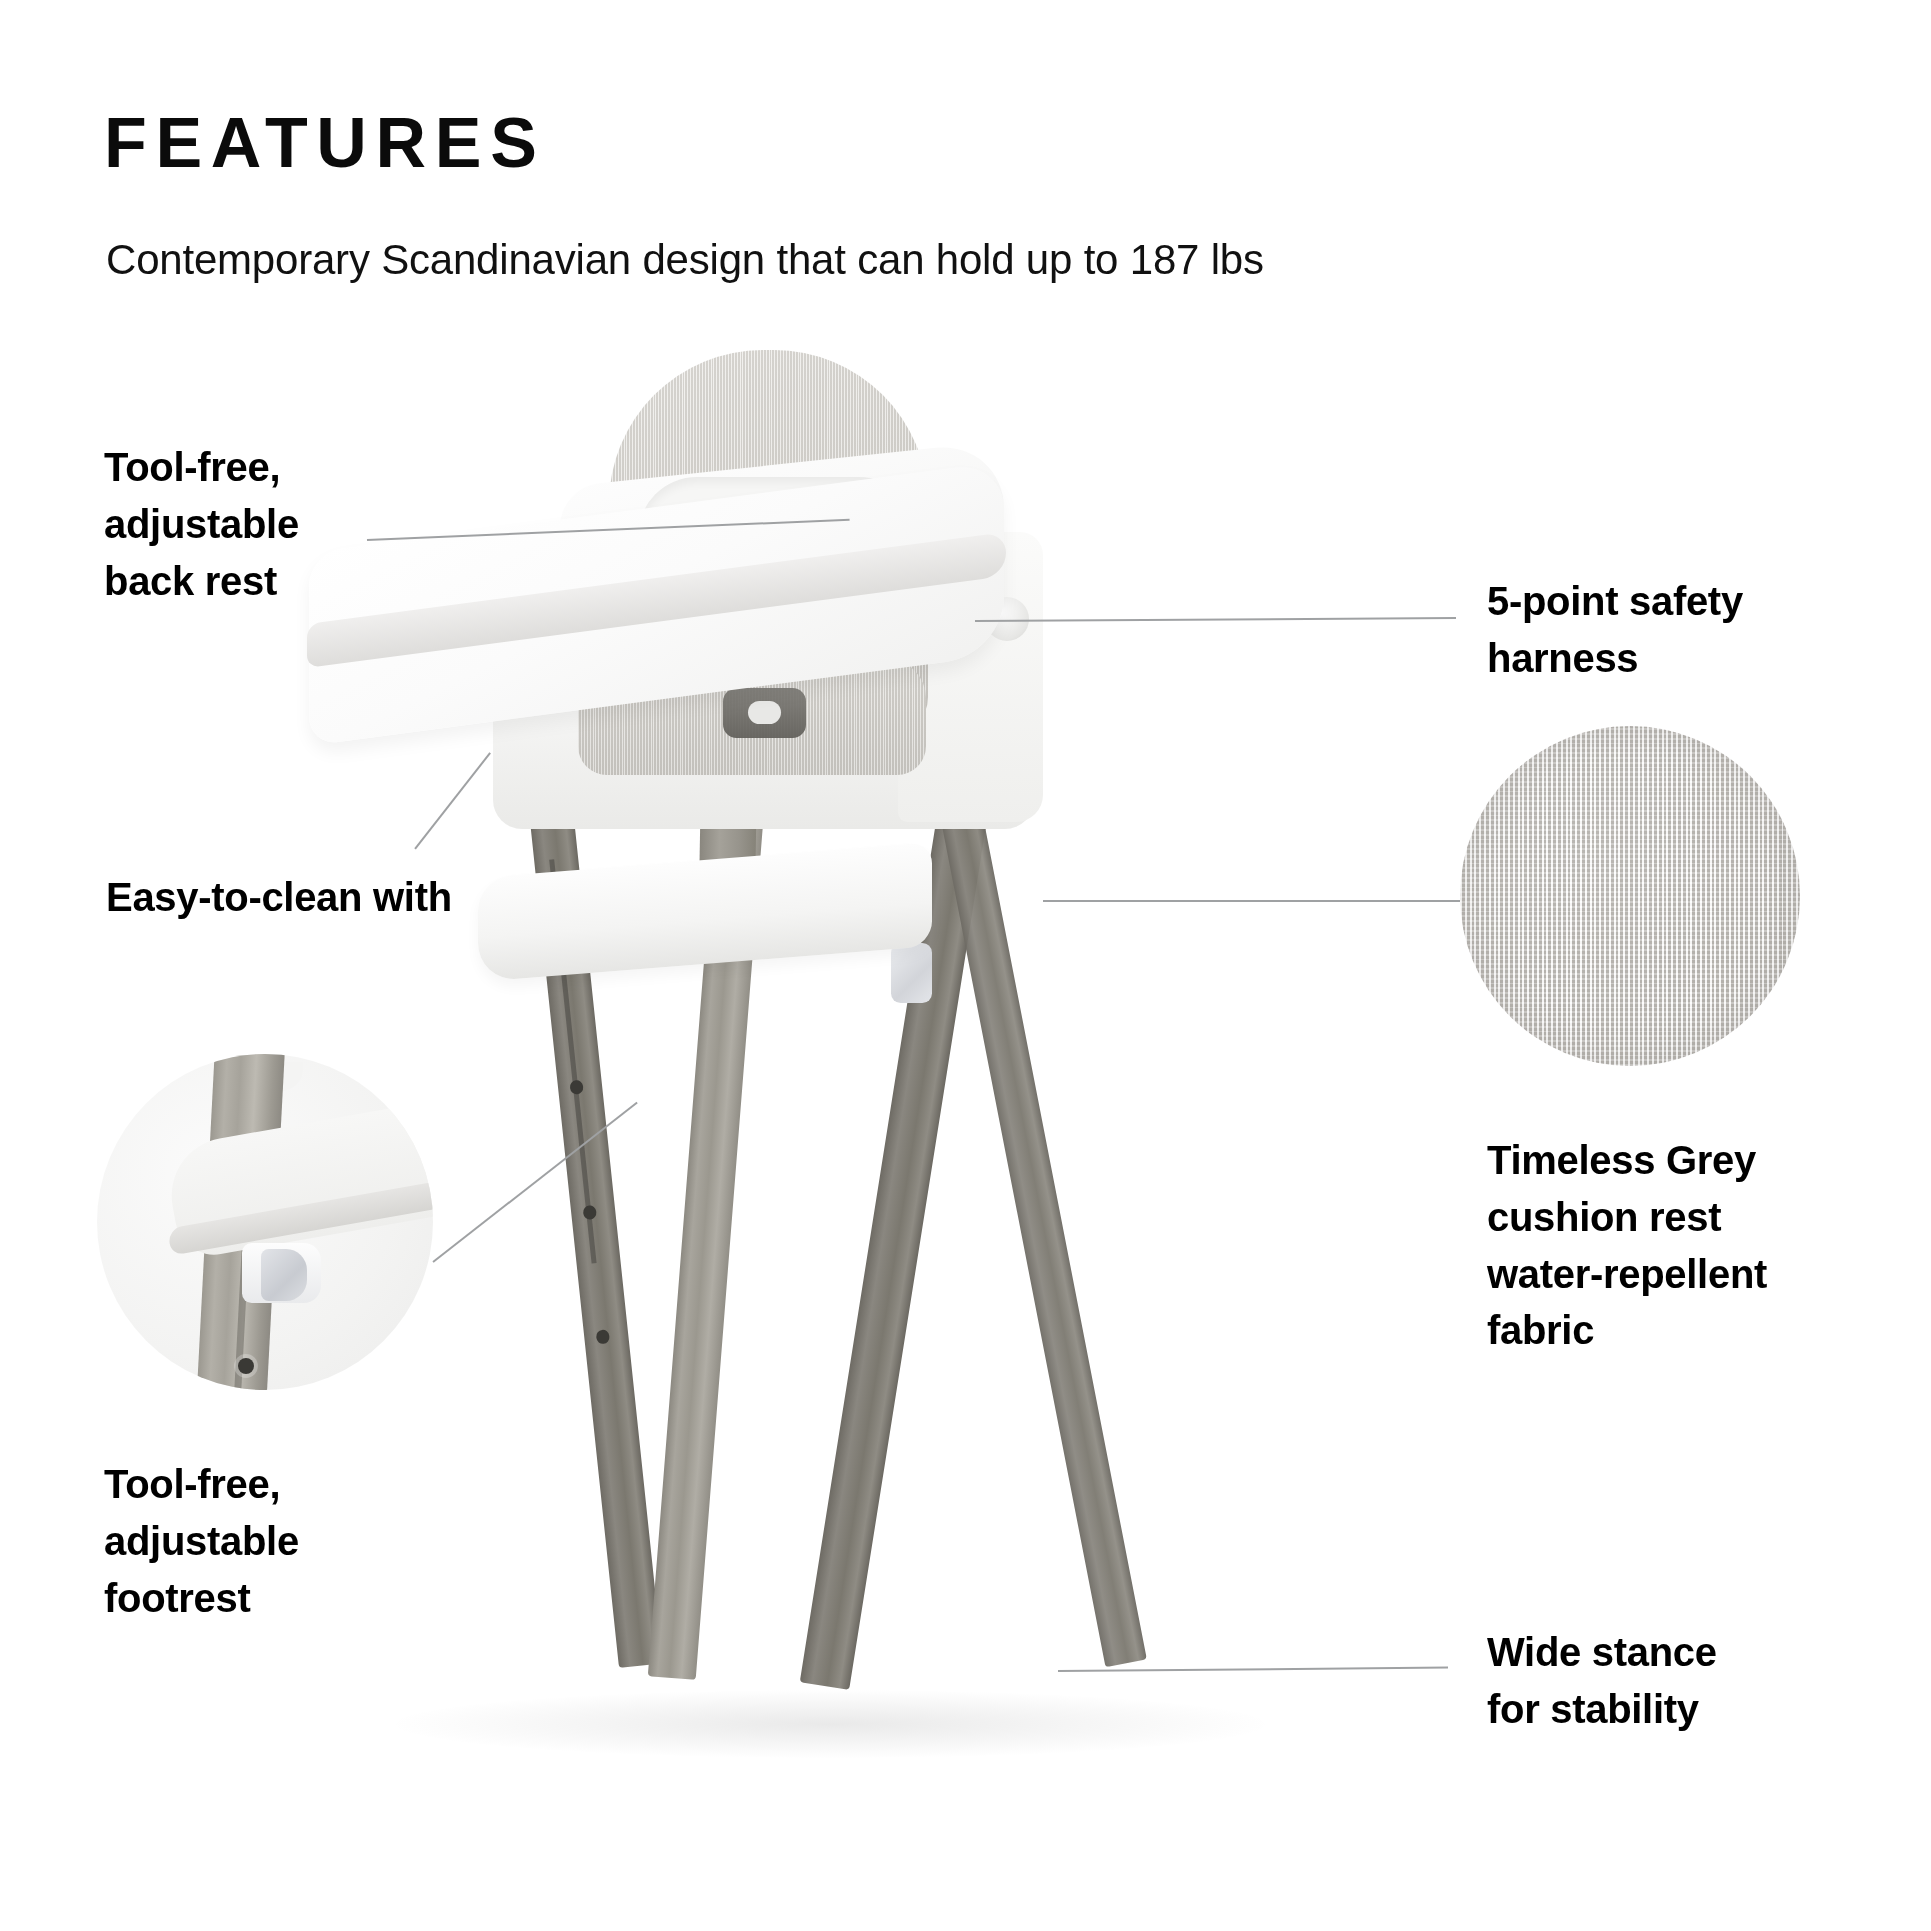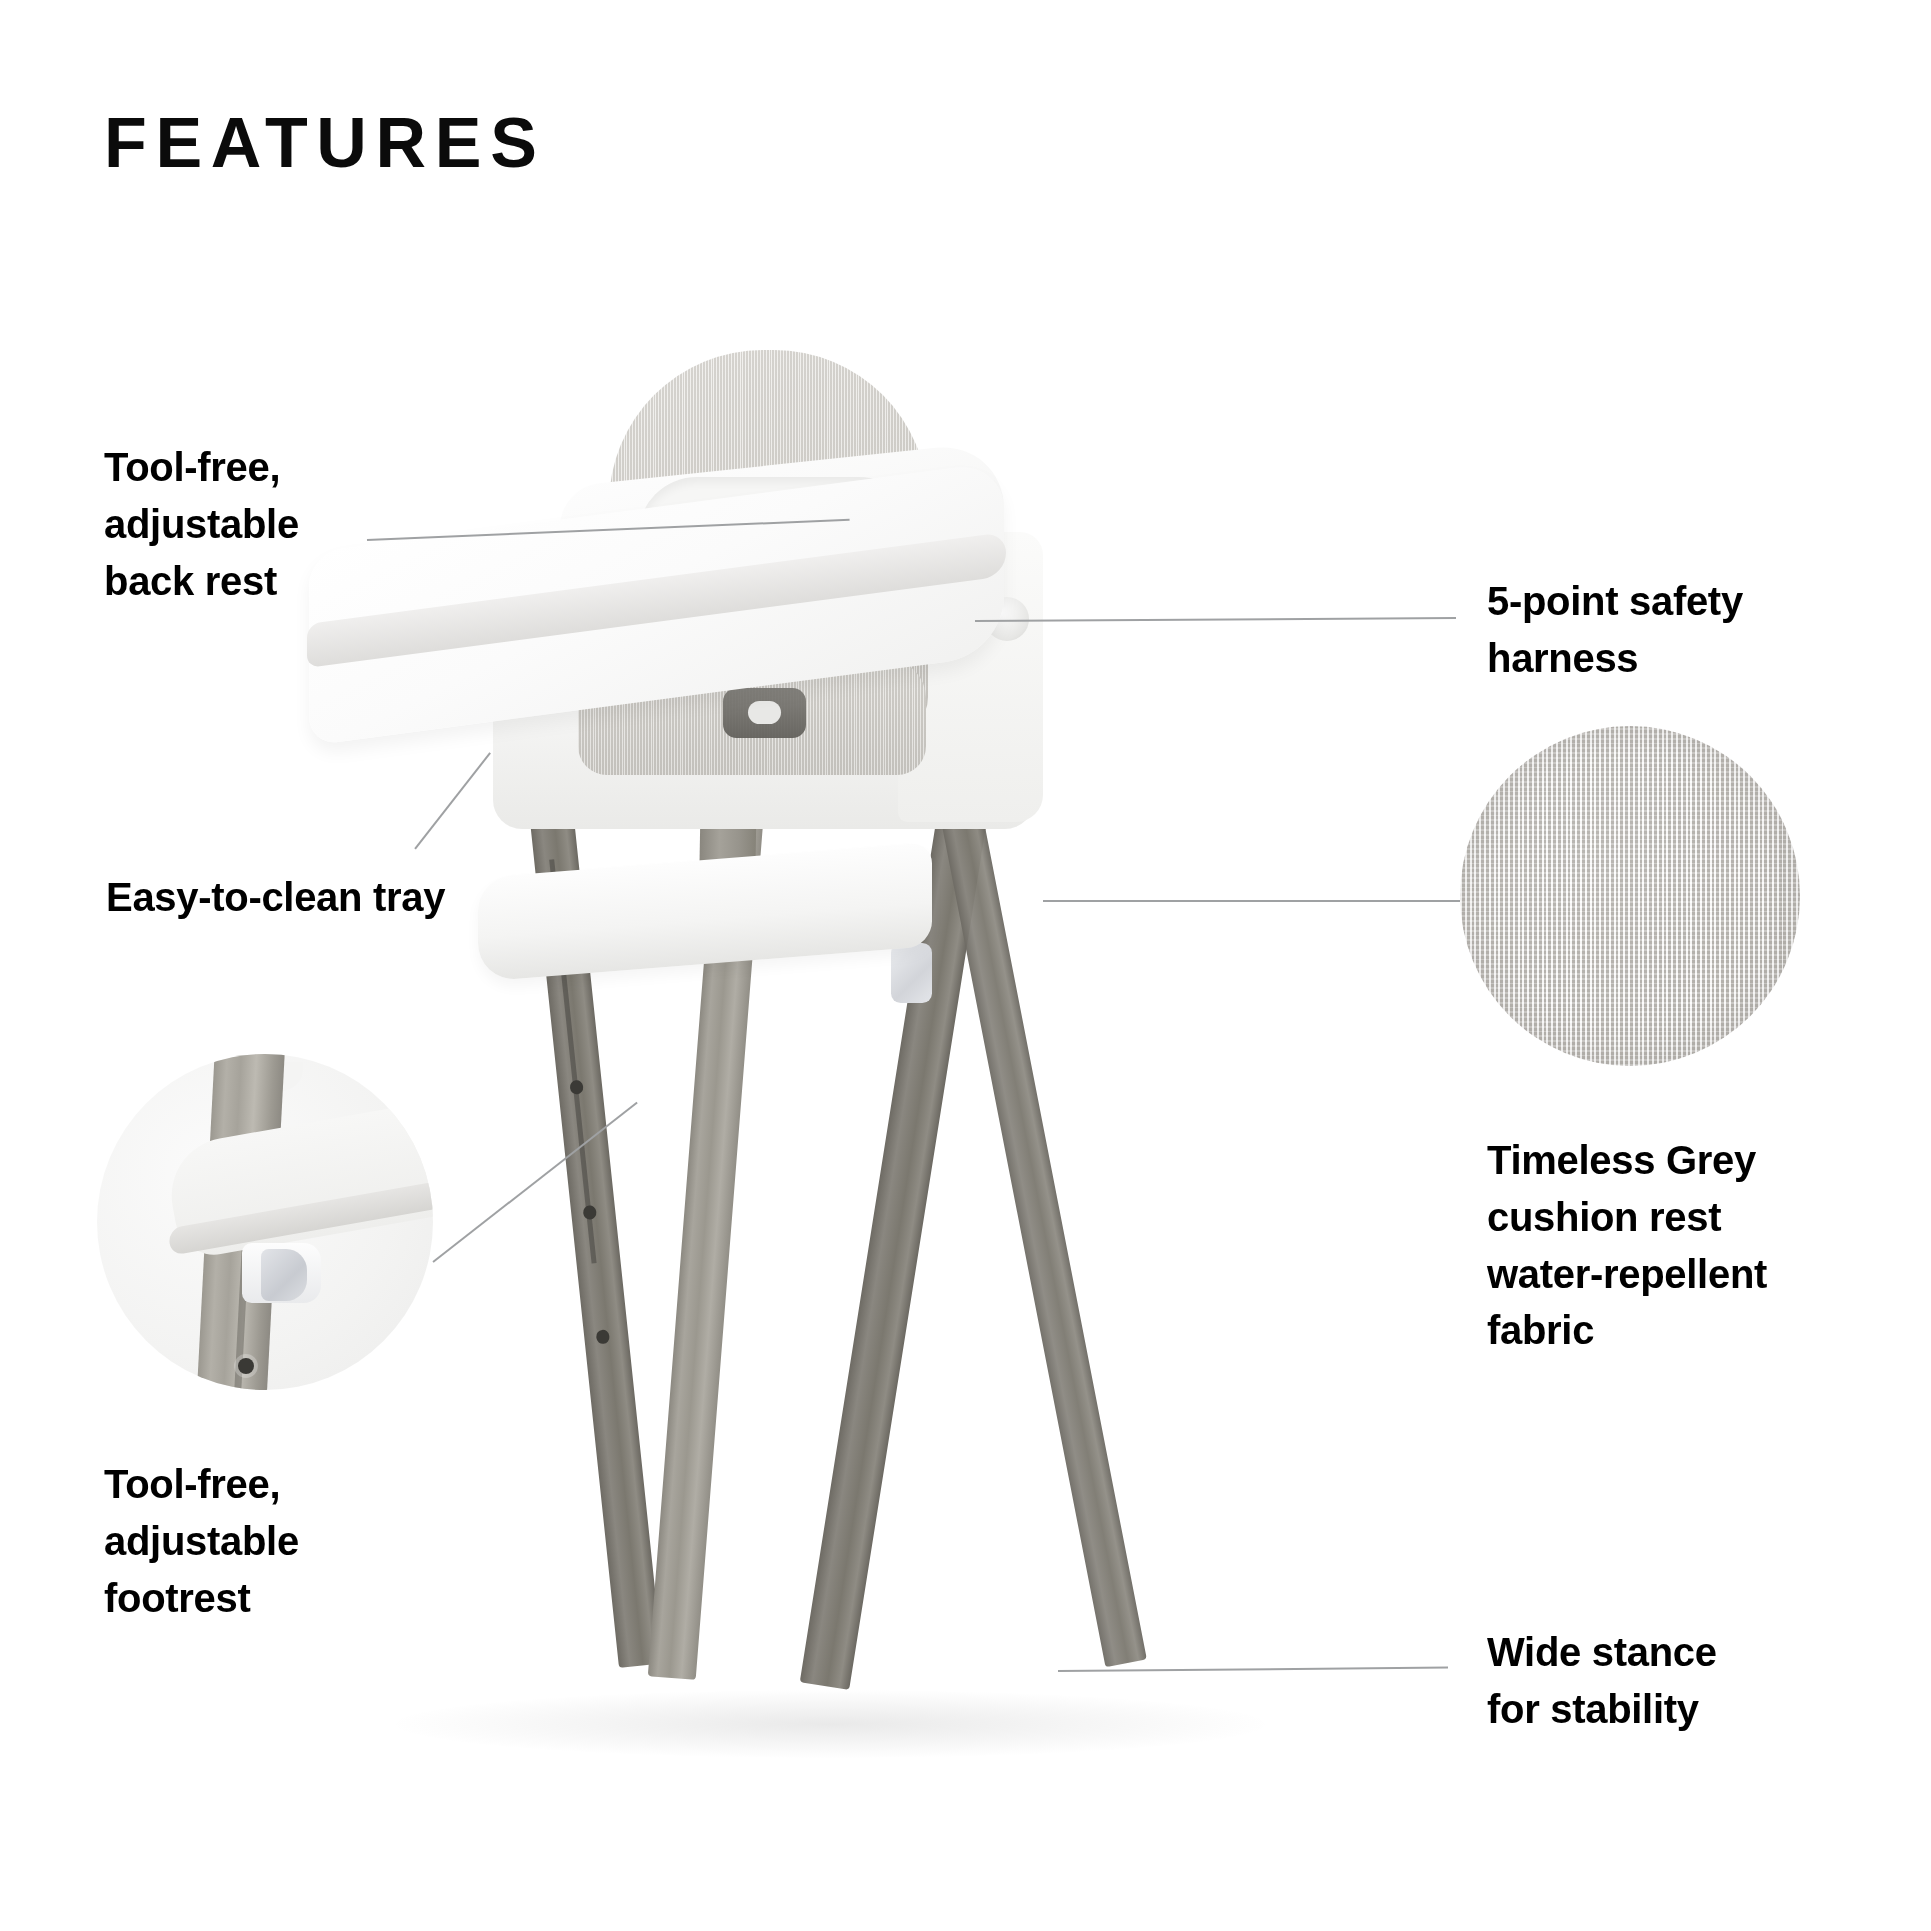--- a/index.html
+++ b/index.html
@@ -303,20 +303,21 @@
     background: radial-gradient(ellipse at center, rgba(120,120,120,0.16) 0%, rgba(255,255,255,0) 72%);
     border-radius: 50%;
   }
 </style>
 </head>
 <body>
 
 <div id="page">
 
   <div id="title">FEATURES</div>
+  <div id="subtitle">Contemporary Scandinavian design that can hold up to 187 lbs</div>
 
   <div id="product">
 
     <div class="leg leg-dark" style="left:198px; top:290px; width:44px; height:975px;
                 transform: rotate(-6deg); transform-origin: 50% 0; border-radius:3.9px;">
       <div class="leg-slot" style="left:15.4px; top:164px; height:406px;"></div>
       <div class="leg-hole" style="left:11.6px; top:261px;"></div>
       <div class="leg-hole" style="left:11.6px; top:386px;"></div>
       <div class="leg-hole" style="left:11.6px; top:512px;"></div>
       <div class="leg-hole" style="left:11.6px; top:637px;"></div>
@@ -390,21 +391,21 @@
 
   <div class="leader" style="left:1058px; top:1670px; width:390px; transform: rotate(-0.5deg);"></div>
 
   <div class="callout" style="left:104px; top:439px;">Tool-free,
 adjustable
 back rest</div>
 
   <div class="callout right" style="left:1487px; top:558px;margin-top:15px;">5-point safety
 harness</div>
 
-  <div class="callout" style="left:106px; top:869px;">Easy-to-clean tray</div>
+  <div class="callout" style="left:106px; top:869px;">Easy-to-clean with</div>
 
   <div class="callout right" style="left:1487px; top:1132px;">Timeless Grey
 cushion rest
 water-repellent
 fabric</div>
 
   <div class="callout" style="left:104px; top:1456px;">Tool-free,
 adjustable
 footrest</div>
 

